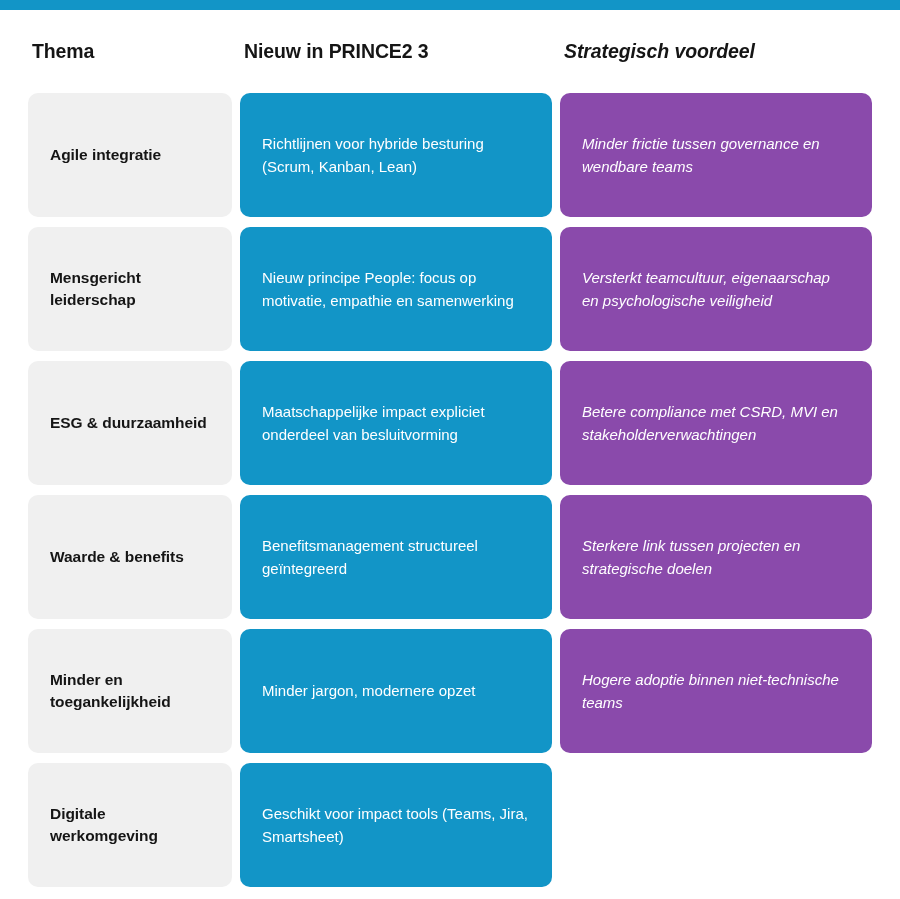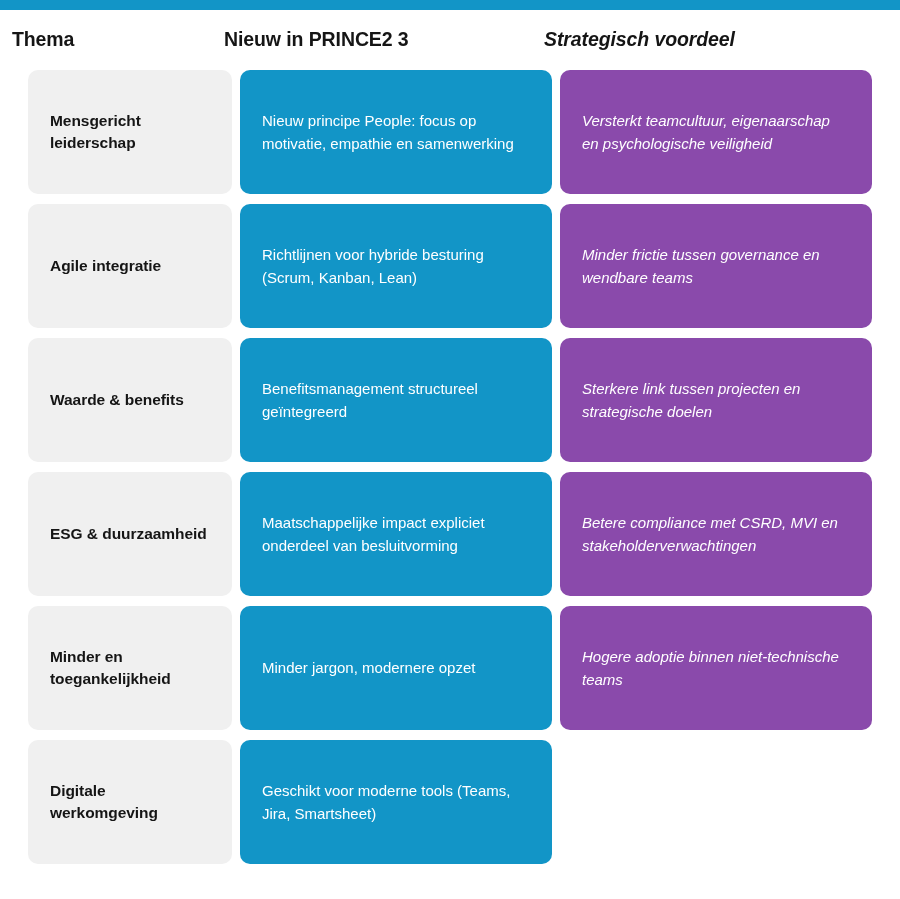--- a/index.html
+++ b/index.html
@@ -36,23 +36,23 @@
   .table {
     position: absolute;
     top: 10px;
     left: 0;
     width: 900px;
   }
 
   
   .header-row {
     display: flex;
-    height: 60px;
+    height: 83px;
     align-items: center;
-    padding: 0 28px 0 12px;
+    padding: 0 28px 0 32px;
   }
   .header-cell {
     font-size: 19.5px;
     font-weight: bold;
     color: #151515;
     letter-spacing: -0.1px;
     line-height: 1.2;
   }
   .col-1 { width: 204px; flex: 0 0 204px; }
   .col-gap { width: 8px; flex: 0 0 8px; }
@@ -108,93 +108,93 @@
     <div class="header-row">
       <div class="header-cell col-1">Thema</div>
       <div class="col-gap"></div>
       <div class="header-cell col-2">Nieuw in PRINCE2 3</div>
       <div class="col-gap"></div>
       <div class="header-cell col-3">Strategisch voordeel</div>
     </div>
 
     <div class="row">
       <div class="cell cell-theme col-1">
+        <span class="cell-text">Agile integratie</span>
+      </div>
+      <div class="col-gap"></div>
+      <div class="cell cell-new col-2">
+        <span class="cell-text">Richtlijnen voor hybride besturing (Scrum, Kanban, Lean)</span>
+      </div>
+      <div class="col-gap"></div>
+      <div class="cell cell-benefit col-3">
+        <span class="cell-text">Minder frictie tussen governance en wendbare teams</span>
+      </div>
+    </div>
+
+    <div class="row">
+      <div class="cell cell-theme col-1">
         <span class="cell-text">Mensgericht leiderschap</span>
       </div>
       <div class="col-gap"></div>
       <div class="cell cell-new col-2">
         <span class="cell-text">Nieuw principe People: focus op motivatie, empathie en samenwerking</span>
       </div>
       <div class="col-gap"></div>
       <div class="cell cell-benefit col-3">
         <span class="cell-text">Versterkt teamcultuur, eigenaarschap en psychologische veiligheid</span>
       </div>
     </div>
 
     <div class="row">
       <div class="cell cell-theme col-1">
-        <span class="cell-text">Agile integratie</span>
-      </div>
-      <div class="col-gap"></div>
-      <div class="cell cell-new col-2">
-        <span class="cell-text">Richtlijnen voor hybride besturing (Scrum, Kanban, Lean)</span>
-      </div>
-      <div class="col-gap"></div>
-      <div class="cell cell-benefit col-3">
-        <span class="cell-text">Minder frictie tussen governance en wendbare teams</span>
+        <span class="cell-text">ESG &amp; duurzaamheid</span>
+      </div>
+      <div class="col-gap"></div>
+      <div class="cell cell-new col-2">
+        <span class="cell-text">Maatschappelijke impact expliciet onderdeel van besluitvorming</span>
+      </div>
+      <div class="col-gap"></div>
+      <div class="cell cell-benefit col-3">
+        <span class="cell-text">Betere compliance met CSRD, MVI en stakeholderverwachtingen</span>
       </div>
     </div>
 
     <div class="row">
       <div class="cell cell-theme col-1">
         <span class="cell-text">Waarde &amp; benefits</span>
       </div>
       <div class="col-gap"></div>
       <div class="cell cell-new col-2">
         <span class="cell-text">Benefitsmanagement structureel geïntegreerd</span>
       </div>
       <div class="col-gap"></div>
       <div class="cell cell-benefit col-3">
         <span class="cell-text">Sterkere link tussen projecten en strategische doelen</span>
       </div>
     </div>
 
     <div class="row">
       <div class="cell cell-theme col-1">
-        <span class="cell-text">ESG &amp; duurzaamheid</span>
-      </div>
-      <div class="col-gap"></div>
-      <div class="cell cell-new col-2">
-        <span class="cell-text">Maatschappelijke impact expliciet onderdeel van besluitvorming</span>
-      </div>
-      <div class="col-gap"></div>
-      <div class="cell cell-benefit col-3">
-        <span class="cell-text">Betere compliance met CSRD, MVI en stakeholderverwachtingen</span>
-      </div>
-    </div>
-
-    <div class="row">
-      <div class="cell cell-theme col-1">
         <span class="cell-text">Minder en toegankelijkheid</span>
       </div>
       <div class="col-gap"></div>
       <div class="cell cell-new col-2">
         <span class="cell-text">Minder jargon, modernere opzet</span>
       </div>
       <div class="col-gap"></div>
       <div class="cell cell-benefit col-3">
         <span class="cell-text">Hogere adoptie binnen niet-technische teams</span>
       </div>
     </div>
 
     <div class="row">
       <div class="cell cell-theme col-1">
         <span class="cell-text">Digitale werkomgeving</span>
       </div>
       <div class="col-gap"></div>
       <div class="cell cell-new col-2">
-        <span class="cell-text">Geschikt voor moderne tools (Teams, Jira, Smartsheet)</span>
+        <span class="cell-text">Geschikt voor impact tools (Teams, Jira, Smartsheet)</span>
       </div>
       <div class="col-gap"></div>
     </div>
 
   </div>
 </div>
 
 </body></html>

